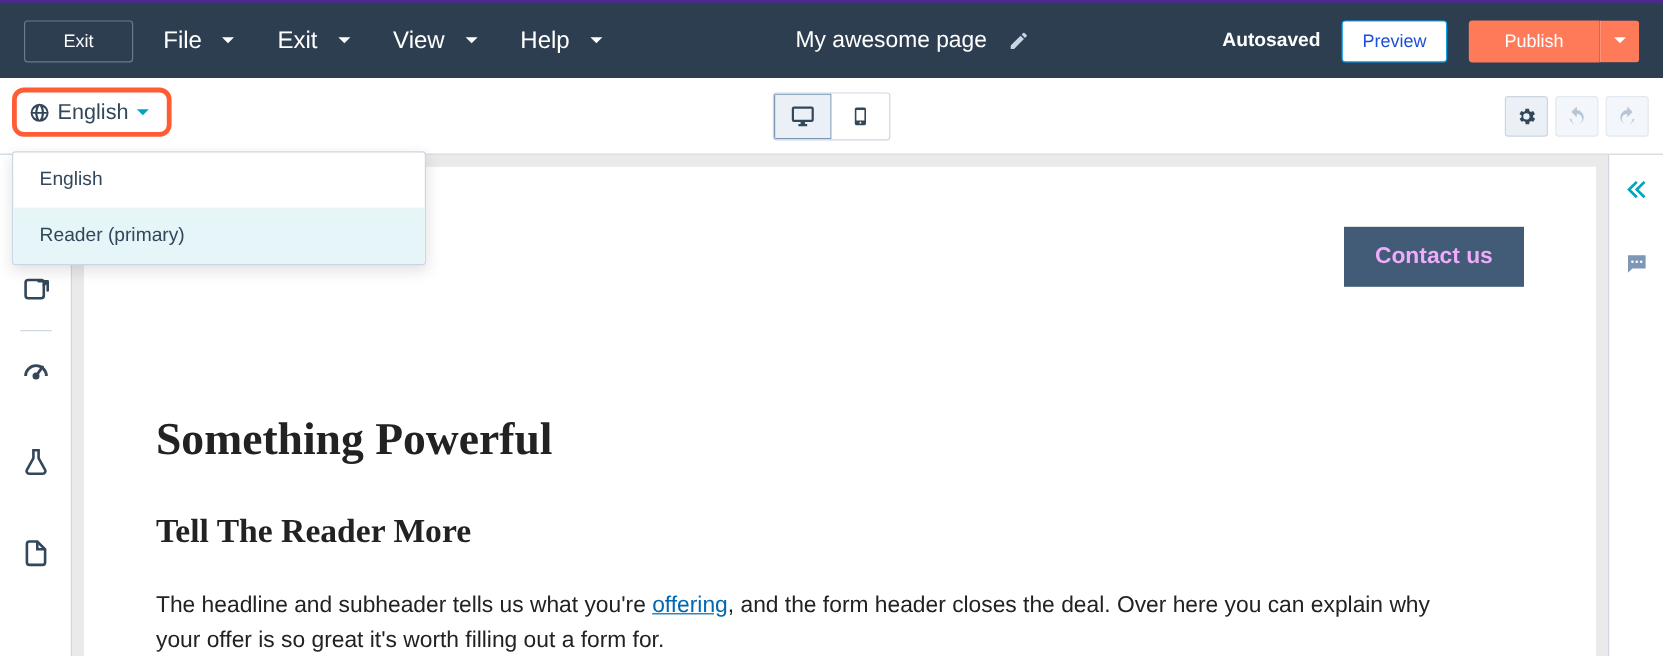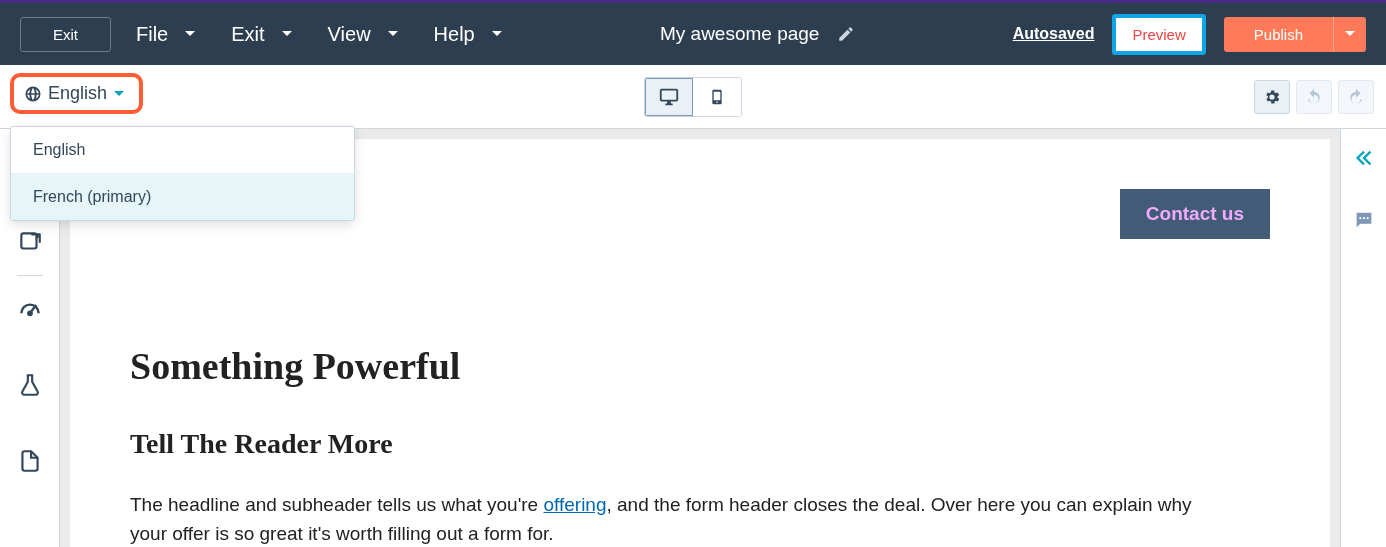--- a/index.html
+++ b/index.html
@@ -6,22 +6,22 @@
   body { font-family: -apple-system, BlinkMacSystemFont, "Segoe UI", Helvetica, Arial, sans-serif; width:1386px; height:547px; overflow:hidden; background:#fff; }
   
   .topbar { background:#2d3e50; border-top:3px solid #4b2a8a; height:65px; display:flex; align-items:center; padding:0 20px; color:#fff; }
   .exit-btn { border:1px solid #6b7a8c; background:transparent; color:#fff; padding:8px 32px; border-radius:3px; font-size:15px; cursor:pointer; margin-right:25px;}
   .menu { display:flex; gap:35px; }
   .menu-item { color:#fff; font-size:20px; font-weight:500; cursor:pointer; display:flex; align-items:center; gap:16px;}
   .menu-item svg { width:12px; height:12px; }
   .title-wrap { flex:1; display:flex; justify-content:center; align-items:center; gap:18px;}
   .page-title { font-size:19px; color:#fff; font-weight:400;}
   .right-actions { display:flex; align-items:center; gap:18px;}
-  .autosaved { color:#fff; text-decoration:underline; font-weight:600; font-size:16px; cursor:pointer;}
-  .preview-btn { background:#fff; color:#ef4444; border:4px solid #0ea5e9; padding:8px 16px; border-radius:3px; font-size:15px; font-weight:500; cursor:pointer;}
+  .autosaved { color:#fff; font-weight:600; font-size:16px; cursor:pointer;}
+  .preview-btn { background:#fff; color:#1d4ed8; border:1px solid #0ea5e9; padding:8px 16px; border-radius:3px; font-size:15px; font-weight:500; cursor:pointer;}
   .publish-group { display:flex; }
   .publish-btn { background:#ff7a59; color:#fff; border:none; padding:9px 30px; border-radius:3px 0 0 3px; font-size:15px; font-weight:500; cursor:pointer;}
   .publish-drop { background:#ff7a59; border:none; border-left:1px solid rgba(255,255,255,0.3); color:#fff; padding:9px 10px; border-radius:0 3px 3px 0; cursor:pointer; display:flex; align-items:center;}
   
   .subbar { height:64px; background:#fff; border-bottom:1px solid #d0d6dd; display:flex; align-items:center; position:relative; padding:0 12px;}
   .lang-sel { position:absolute; left:10px; top:8px; border:4px solid #ff5c35; border-radius:10px; padding:6px 14px 6px 10px; display:flex; align-items:center; gap:6px; cursor:pointer; background:#fff;}
   .lang-sel .globe { width:18px; height:18px; }
   .lang-sel .txt { color:#33475b; font-size:18px;}
   .lang-sel .caret { color:#00a4bd; }
   .device-toggle { margin:0 auto; display:flex; border:1px solid #cbd6e2; border-radius:3px; overflow:hidden;}
@@ -139,21 +139,21 @@
     <div class="sq-btn disabled">
         <svg width="18" height="18" viewBox="0 0 24 24" fill="#7c98b6">
           <path d="M12 5V1l6 6-6 6V9a6 6 0 1 0 6 6h2a8 8 0 1 1-8-10z"></path>
         </svg>
       </div>
   </div>
 </div>
 
 <div class="lang-dropdown">
   <div class="lang-opt">English</div>
-  <div class="lang-opt highlighted">French (primary)</div>
+  <div class="lang-opt highlighted">Reader (primary)</div>
 </div>
 
 <div class="main-row">
   <div class="left-rail">
     <svg class="rail-icon" viewBox="0 0 24 24" fill="none" stroke="#33475b" stroke-width="2">
         <rect x="4" y="4" width="14" height="14" rx="2"></rect>
         <path d="M18 8 L21 5 M21 5 L21 12 M21 5 L14 5" stroke-linecap="round"></path>
       </svg>
     <div class="rail-divider"></div>
     <svg class="rail-icon" viewBox="0 0 24 24" fill="none" stroke="#33475b" stroke-width="2.2">

